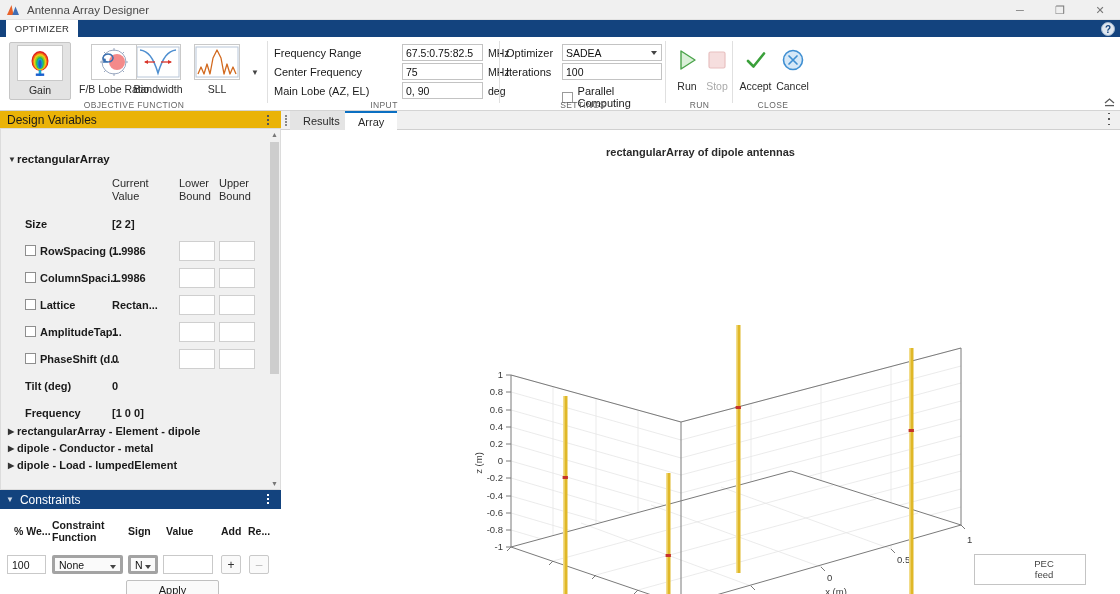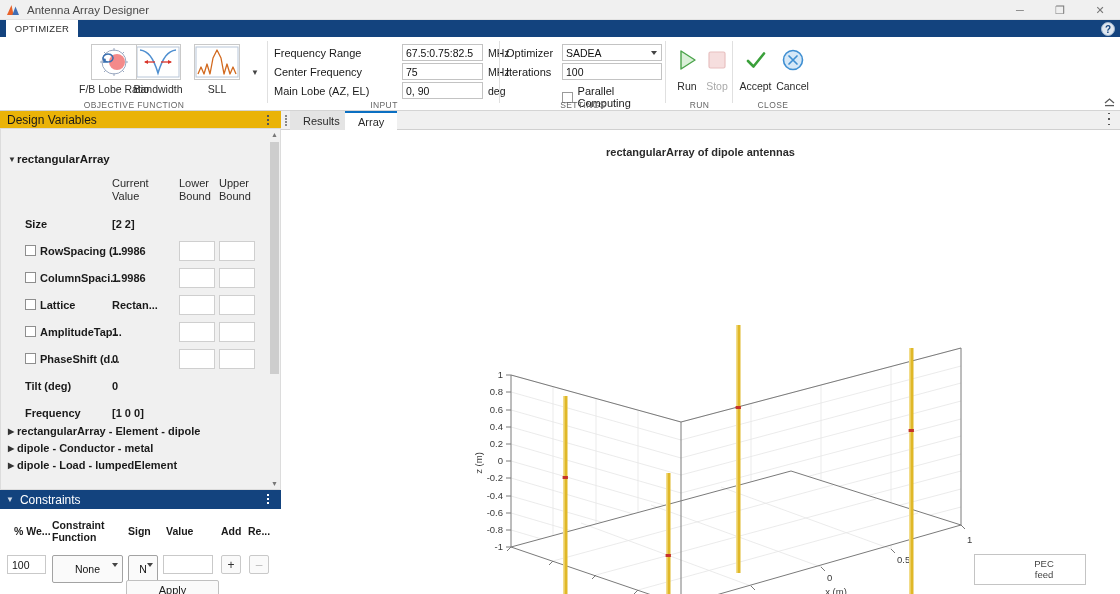--- a/index.html
+++ b/index.html
@@ -181,24 +181,23 @@
   .panelhdr-dark .ptitle { margin-left: 6px; font-size: 12px; color: #fff; }
   .panelhdr-dark .kebab i { background: #fff; }
 
   .cbody { position: absolute; left: 0; width: 281px; background: #fff; }
   .cchdr { position: absolute; font-size: 10.5px; font-weight: bold; color: #1a1a1a; line-height: 12px; }
   .cfield {
     position: absolute; height: 19px; border: 1px solid #c9c9c9; background: #fff;
     font-size: 10.5px; display: flex; align-items: center; padding: 0 4px; color: #111;
   }
   .cselect {
-    position: absolute; height: 28px; border: 1px solid #a3a3a3; background: #fafafa;
+    position: absolute; height: 19px; border: 3px solid #a3a3a3; background: #fafafa;
     font-size: 10.5px; display: flex; align-items: center; padding: 0 4px; color: #111;
     border-radius: 2px;
-    justify-content: center;
   }
   .cselect .caret { position: absolute; right: 4px; top: 7px; width: 0; height: 0;
     border-left: 3.5px solid transparent; border-right: 3.5px solid transparent; border-top: 4px solid #444; }
   .cminibtn {
     position: absolute; width: 20px; height: 19px; border: 1px solid #c9c9c9; background: #fafafa;
     border-radius: 2px; display: flex; align-items: center; justify-content: center;
     font-size: 12px; color: #333;
   }
   .cminibtn.dis { color: #bbb; }
 
@@ -256,20 +255,39 @@
 
   <div class="tabstrip">
     <div class="tab-opt">OPTIMIZER</div>
     <div class="helpbtn">?</div>
   </div>
 
   <div class="ribbon">
 
     <div class="rgroup" id="grp-objective">
 
+      <div class="objbtn sel" style="left:9px;">
+        <span class="oicon">
+          <svg width="44" height="34" viewBox="0 0 44 34">
+            <rect width="44" height="34" fill="#ffffff"></rect>
+            <g transform="translate(22,6)">
+              <ellipse cx="0" cy="9" rx="8.5" ry="10" fill="#e02020"></ellipse>
+              <ellipse cx="0" cy="9.5" rx="7.4" ry="9" fill="#f07010"></ellipse>
+              <ellipse cx="0" cy="10" rx="6.3" ry="8" fill="#f5c518"></ellipse>
+              <ellipse cx="0" cy="10.5" rx="5.1" ry="7" fill="#8fd020"></ellipse>
+              <ellipse cx="0" cy="11" rx="3.9" ry="6" fill="#22b85a"></ellipse>
+              <ellipse cx="0" cy="11.5" rx="2.7" ry="5" fill="#18a8c8"></ellipse>
+              <ellipse cx="0" cy="12" rx="1.6" ry="4" fill="#1c5fd0"></ellipse>
+              <rect x="-1.3" y="18" width="2.6" height="6" fill="#18a8c8"></rect>
+              <rect x="-4.2" y="21.5" width="8.4" height="2.4" fill="#1c5fd0"></rect>
+            </g>
+          </svg>
+        </span>
+        <span class="olabel">Gain</span>
+      </div>
 
       <div class="objbtn" style="left:127px;width:62px;">
         <span class="oicon">
           <svg width="44" height="34" viewBox="0 0 44 34">
             <rect x="1" y="2" width="42" height="30" fill="#ffffff" stroke="#b8c6d8" stroke-width="1"></rect>
             <path d="M4 5 C12 6 17 12 22 28 C27 12 32 6 40 5" fill="none" stroke="#4f8fd0" stroke-width="1.6"></path>
             <line x1="9" y1="17" x2="19" y2="17" stroke="#d8342a" stroke-width="1.3"></line>
             <polygon points="8,17 12,15 12,19" fill="#d8342a"></polygon>
             <line x1="25" y1="17" x2="35" y2="17" stroke="#d8342a" stroke-width="1.3"></line>
             <polygon points="36,17 32,15 32,19" fill="#d8342a"></polygon>

